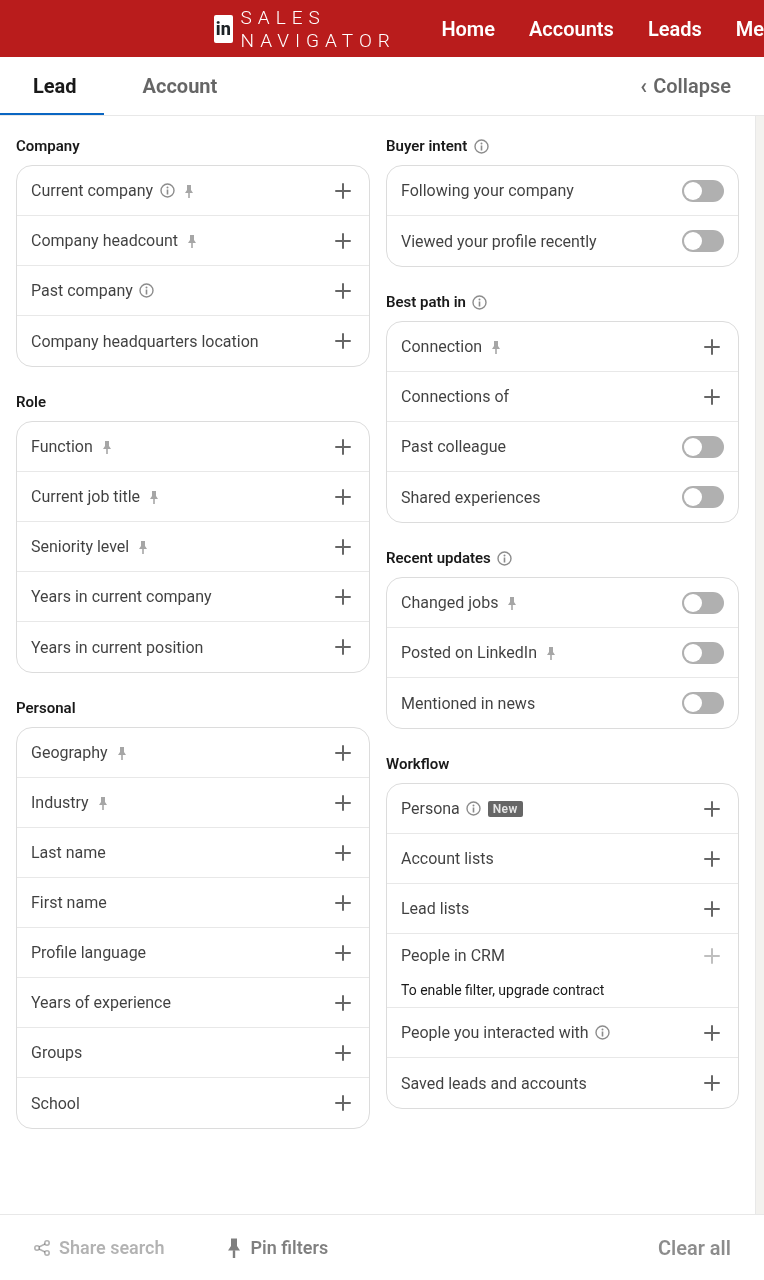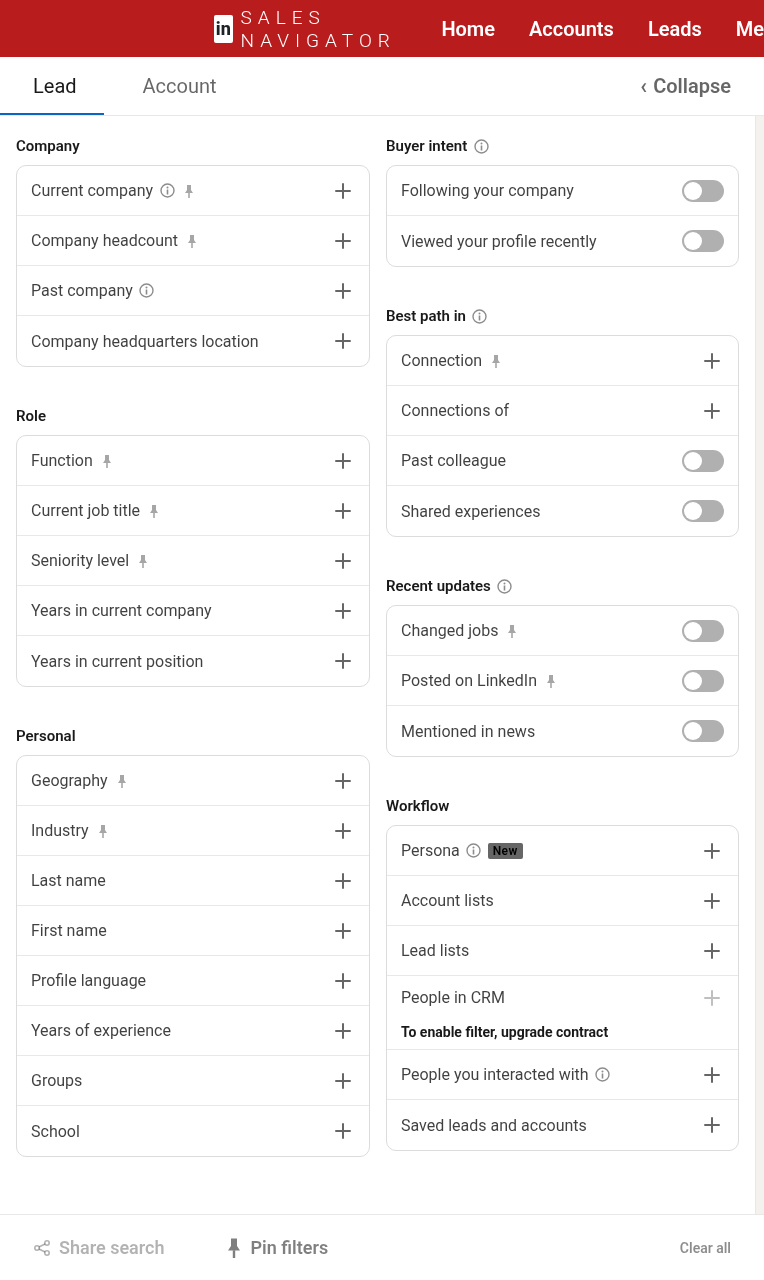--- a/index.html
+++ b/index.html
@@ -10,64 +10,64 @@
   .topnav { height: 57px; background: #b91c1c; display: flex; align-items: center; padding: 0 0 0 214px; flex: 0 0 auto; }
   .brand { display: flex; align-items: center; gap: 8px; }
   .brand-icon { width: 28px; height: 28px; background: #fff; border-radius: 2px; display: flex; align-items: center; justify-content: center; }
   .brand-icon span { color: #1d2226; font-weight: 800; font-size: 18px; line-height: 1; }
   .brand-text { color: #fff; font-size: 19px; letter-spacing: 6px; font-weight: 300; text-transform: uppercase; }
   .nav-links { display: flex; gap: 34px; margin-left: 34px; }
   .nav-link { color: #fff; font-size: 20px; font-weight: 600; white-space: nowrap; }
 
   
   .tabs-row { height: 59px; border-bottom: 1px solid #e8e8e8; display: flex; align-items: center; flex: 0 0 auto; position: relative; }
-  .tab { height: 100%; display: flex; align-items: center; justify-content: center; font-size: 20px; font-weight: 400; color: rgba(0,0,0,0.6); padding: 0 33px; }
+  .tab { height: 100%; display: flex; align-items: center; justify-content: center; font-size: 20px; font-weight: 700; color: rgba(0,0,0,0.6); padding: 0 33px; }
   .tab.active { color: rgba(0,0,0,0.9); }
   .tab.active::after { content:""; position:absolute; bottom:0; height:2px; background:#0a66c2; left:0; width:104px; }
   .collapse { margin-left: auto; margin-right: 33px; display:flex; align-items:center; gap:6px; color: rgba(0,0,0,0.6); font-size:20px; font-weight:600; }
   .collapse .chev { font-size: 22px; line-height:1; }
 
   
   .main { flex: 1 1 auto; display: flex; overflow: hidden; }
   .col { overflow-y: auto; }
   .col-left { width: 386px; padding: 21px 16px 0 16px; }
   .col-right { width: 370px; padding: 21px 16px 0 0; border-right: 1px solid #e8e8e8; }
 
   .section-title { font-size: 15px; font-weight: 600; color: rgba(0,0,0,0.9); margin-bottom: 10px; display:flex; align-items:center; gap:6px; }
 
-  .filter-list { border: 1px solid #dcdcdc; border-radius: 10px; overflow:hidden; margin-bottom: 40px; }
+  .filter-list { border: 1px solid #dcdcdc; border-radius: 16px; overflow:hidden; margin-bottom: 26px; }
   .filter-item { display: flex; align-items: center; height: 50px; padding: 0 14px; font-size: 16px; color: rgba(0,0,0,0.75); border-bottom: 1px solid #e8e8e8; gap:6px; }
   .filter-item:last-child { border-bottom: none; }
   .filter-item .label { flex: 0 0 auto; }
-  .filter-item .note { font-size: 14px; font-weight:700; color: rgba(0,0,0,0.9); }
+  .filter-item .note { font-size: 14px; font-weight:400; color: rgba(0,0,0,0.9); }
   .filter-item .right { margin-left: auto; display:flex; align-items:center; }
 
   .plus-icon { width: 24px; height: 24px; display:flex; align-items:center; justify-content:center; color: rgba(0,0,0,0.6); }
   .plus-icon.disabled { color: rgba(0,0,0,0.25); }
   .plus-icon svg { width: 20px; height: 20px; }
 
   .pin-icon { width:16px; height:16px; display:inline-flex; align-items:center; justify-content:center; color: rgba(0,0,0,0.35); }
   .pin-icon svg { width:12px; height:14px; }
 
   .info-icon { width:16px; height:16px; display:inline-flex; align-items:center; justify-content:center; color: rgba(0,0,0,0.45); }
   .info-icon svg { width:15px; height:15px; }
 
-  .badge-new { background: #666; color:#000000; font-size:12px; font-weight:600; padding: 1px 5px; border-radius:2px; letter-spacing:0.3px; }
+  .badge-new { background: #666; color:#e5e5e5; font-size:12px; font-weight:600; padding: 1px 5px; border-radius:2px; letter-spacing:0.3px; }
 
   
   .toggle { width: 42px; height: 22px; border-radius: 11px; background: #b0b0b0; position: relative; flex:0 0 auto; }
   .toggle .knob { position:absolute; left:2px; top:2px; width:18px; height:18px; border-radius:50%; background:#fff; }
 
   
   .footer { height: 66px; border-top: 1px solid #e8e8e8; display:flex; align-items:center; padding: 0 33px; gap: 60px; flex:0 0 auto; }
   .footer-btn { display:flex; align-items:center; gap:8px; font-size:18px; font-weight:600; color: rgba(0,0,0,0.5); }
   .footer-btn .ficon { width:18px; height:18px; display:inline-flex; align-items:center; justify-content:center; }
   .footer-btn.share { color: rgba(0,0,0,0.3); }
   .footer-spacer { flex: 1; }
-  .footer-clear { font-size:14px; font-weight:600; color: rgba(0,0,0,0.45); }
+  .footer-clear { font-size:20px; font-weight:600; color: rgba(0,0,0,0.45); }
 
   .right-strip { width: 8px; background:#f3f2ef; }
 </style>
 </head>
 <body>
 
 <svg width="0" height="0" style="position:absolute">
   <defs>
     <g id="svg-plus">
         <path d="M10 3v14M3 10h14" stroke="currentColor" stroke-width="2" stroke-linecap="round"></path>

